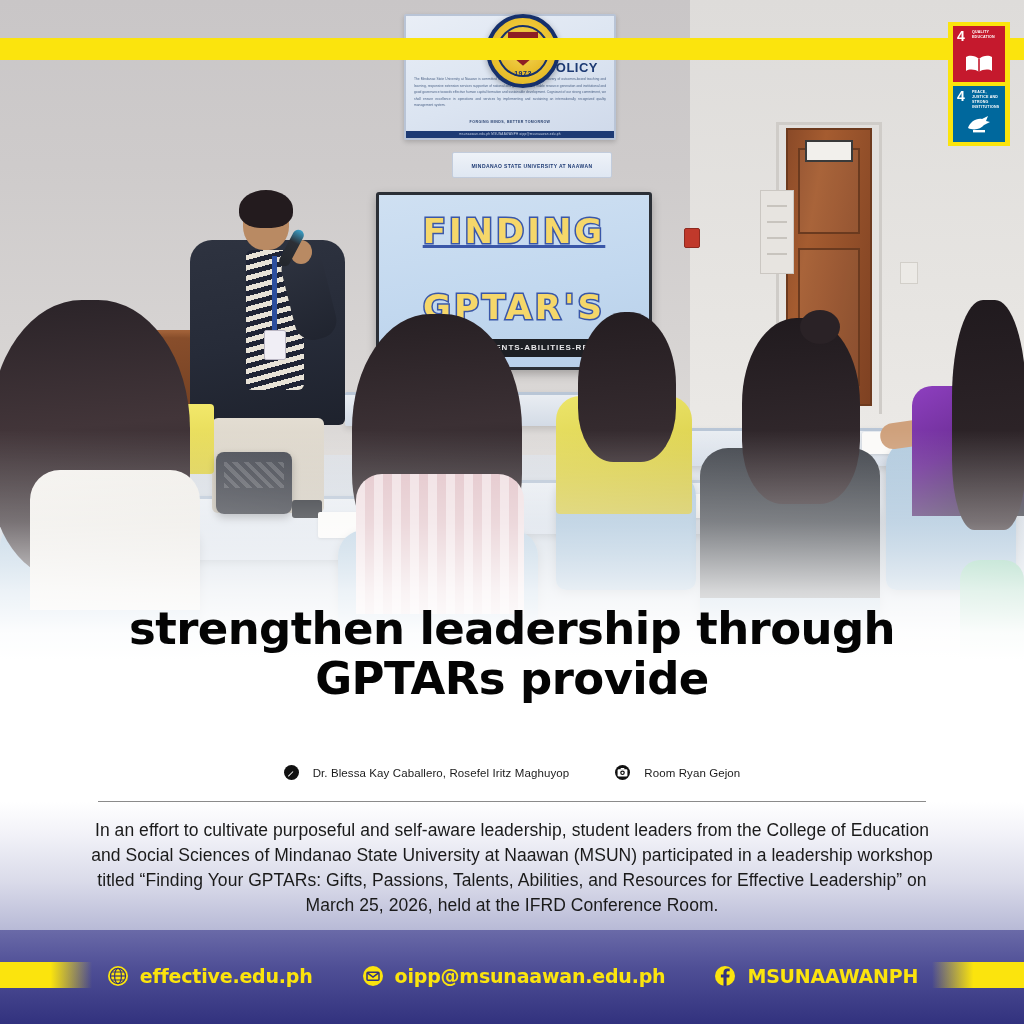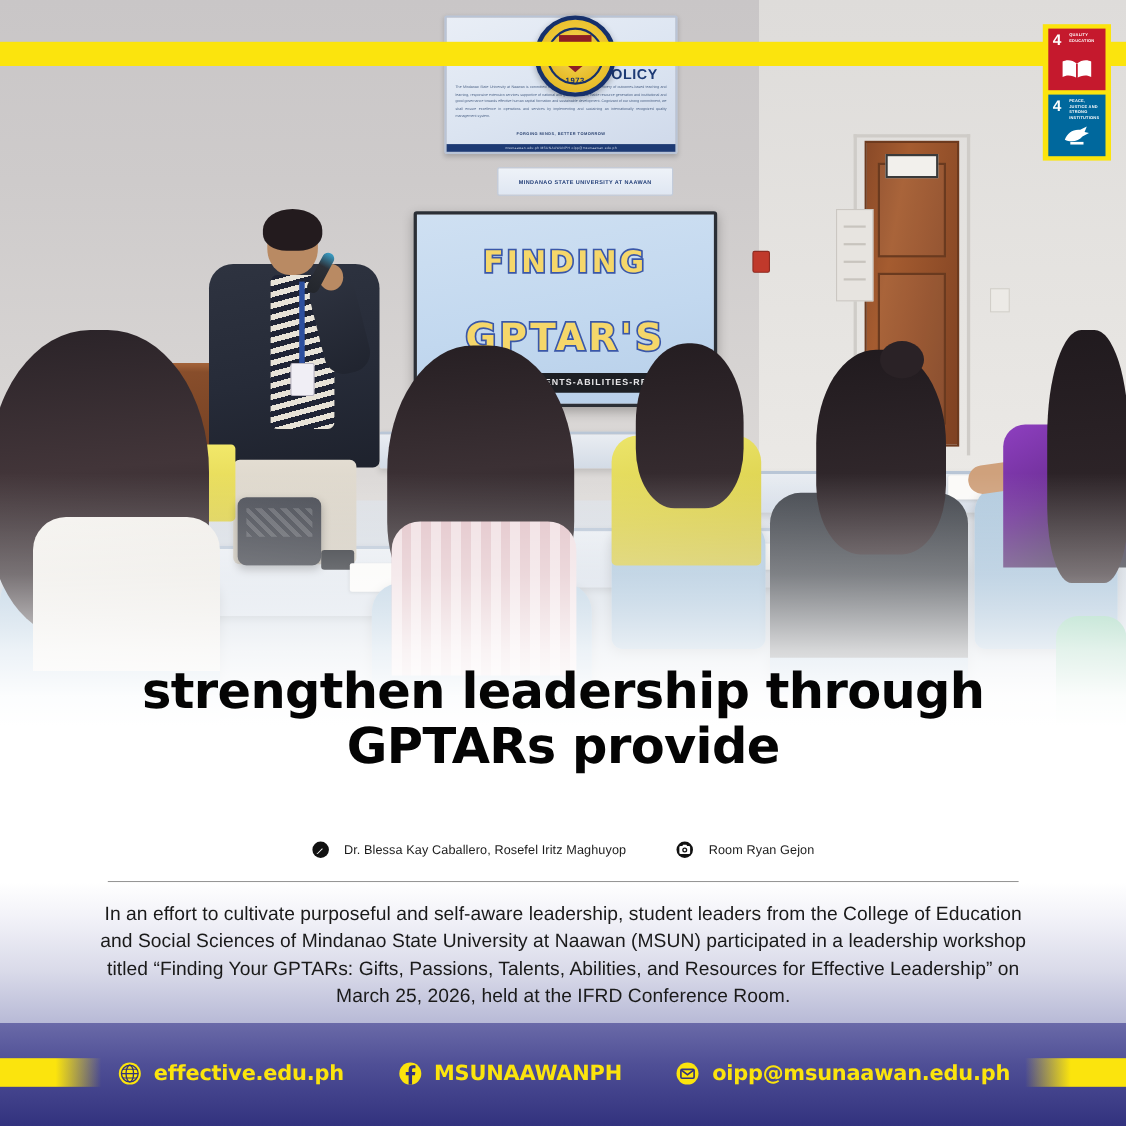--- a/index.html
+++ b/index.html
@@ -56,21 +56,21 @@
 
   
   .screen { position:absolute; left:376px; top:192px; width:276px; height:178px;
       background:linear-gradient(170deg,#cfe0f2 0%, #c2d8ef 55%, #b7cfe9 100%);
       border:3px solid #2b2f36; border-radius:3px; box-shadow:0 4px 10px rgba(0,0,0,.25); overflow:hidden; }
   .slide-l1, .slide-l2, .slide-l3 {
       position:absolute; left:0; right:0; text-align:center;
       font-family:"DejaVu Sans", sans-serif; font-weight:700;
       color:#f5d76a; -webkit-text-stroke:3px #3a57a8; paint-order:stroke fill;
       letter-spacing:3px; }
-  .slide-l1 { top:28px; font-size:27px; }
+  .slide-l1 { top:16px; font-size:34px;text-decoration:underline; }
   .slide-l2 { top:54px; font-size:34px; }
   .slide-l3 { top:92px; font-size:34px; }
   .slide-strip { position:absolute; left:8px; right:8px; bottom:10px; height:18px;
       background:#1d1f24; border-radius:2px; color:#e8e8ea; font-size:8px; font-weight:700;
       text-align:center; line-height:18px; letter-spacing:1px; overflow:hidden; }
 
   
   .door { position:absolute; left:786px; top:128px; width:86px; height:278px;
       background:linear-gradient(100deg,#8a4a28 0%, #a55c30 30%, #7e4122 100%);
       border:2px solid #6d3a1e; }
@@ -412,30 +412,30 @@
           <line x1="4.6" y1="7" x2="17.4" y2="7" stroke="#32327e" stroke-width="1"></line>
           <line x1="4.6" y1="15" x2="17.4" y2="15" stroke="#32327e" stroke-width="1"></line>
         </svg>
       </span>
       <span>effective.edu.ph</span>
     </div>
     <div class="foot-item">
       <span class="foot-ico">
         <svg width="22" height="22" viewBox="0 0 22 22">
           <circle cx="11" cy="11" r="10" fill="#fbe40d"></circle>
-          <path d="M12.6 21V12.6h2.6l0.4-3h-3V7.7c0-0.87.25-1.46 1.5-1.46h1.6V3.55C15.4 3.5 14.45 3.4 13.35 3.4c-2.3 0-3.87 1.4-3.87 3.98V9.6H6.9v3h2.58V21z" fill="#32327e"></path>
-        </svg>
-      </span>
-      <span>MSUNAAWANPH</span>
-    </div>
-    <div class="foot-item">
-      <span class="foot-ico">
-        <svg width="22" height="22" viewBox="0 0 22 22">
-          <circle cx="11" cy="11" r="10" fill="#fbe40d"></circle>
           <rect x="5" y="7.2" width="12" height="8" rx="1" fill="none" stroke="#32327e" stroke-width="1.5"></rect>
           <path d="M5.4 7.8 L11 12 L16.6 7.8" fill="none" stroke="#32327e" stroke-width="1.5"></path>
         </svg>
       </span>
       <span>oipp@msunaawan.edu.ph</span>
     </div>
+    <div class="foot-item">
+      <span class="foot-ico">
+        <svg width="22" height="22" viewBox="0 0 22 22">
+          <circle cx="11" cy="11" r="10" fill="#fbe40d"></circle>
+          <path d="M12.6 21V12.6h2.6l0.4-3h-3V7.7c0-0.87.25-1.46 1.5-1.46h1.6V3.55C15.4 3.5 14.45 3.4 13.35 3.4c-2.3 0-3.87 1.4-3.87 3.98V9.6H6.9v3h2.58V21z" fill="#32327e"></path>
+        </svg>
+      </span>
+      <span>MSUNAAWANPH</span>
+    </div>
   </div>
 
 </div>
 
 </body></html>

